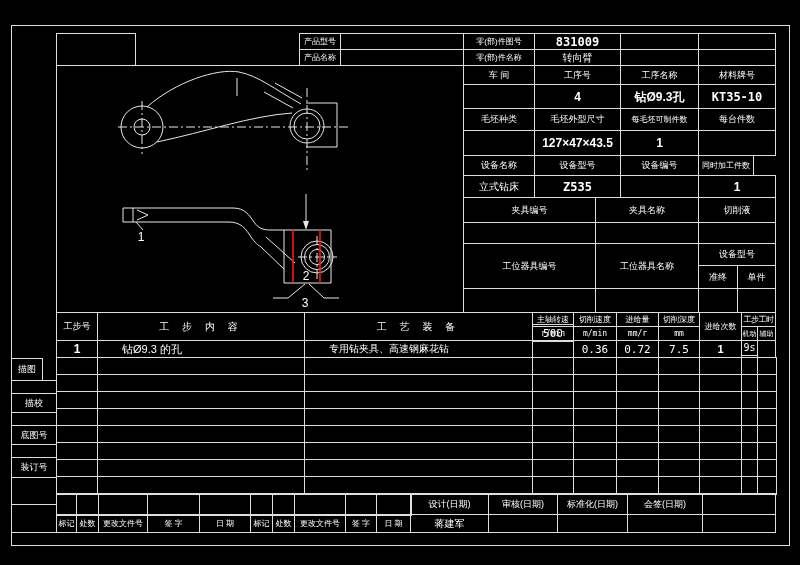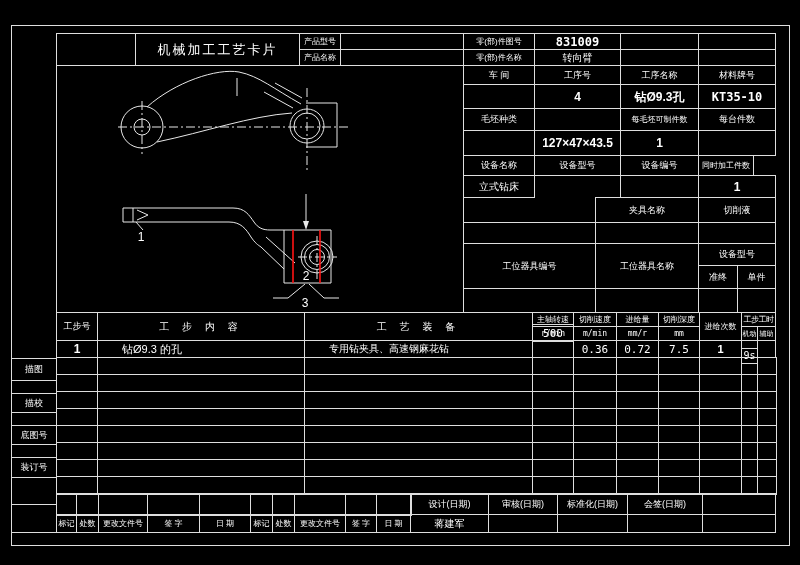--- a/index.html
+++ b/index.html
@@ -19,32 +19,31 @@
   .tight{letter-spacing:-0.5px}
   svg text{font-family:"Liberation Sans",sans-serif}
 </style>
 </head>
 <body>
 
 <div id="stage">
 
   <div class="frame" style="left:11px;top:25px;width:779px;height:521px"></div>
 
-  <div class="cell" style="left:11px;top:358px;width:46px;height:23px">描图</div>
+  <div class="cell" style="left:11px;top:358px;width:32px;height:23px">描图</div>
   <div class="cell" style="left:11px;top:380px;width:46px;height:14px"></div>
   <div class="cell" style="left:11px;top:393px;width:46px;height:20px">描校</div>
   <div class="cell" style="left:11px;top:412px;width:46px;height:14px"></div>
   <div class="cell" style="left:11px;top:425px;width:46px;height:20px">底图号</div>
   <div class="cell" style="left:11px;top:444px;width:46px;height:14px"></div>
   <div class="cell" style="left:11px;top:457px;width:46px;height:21px">装订号</div>
   <div class="cell" style="left:11px;top:477px;width:46px;height:28px"></div>
   <div class="cell" style="left:11px;top:504px;width:46px;height:29px"></div>
 
   <div class="cell" style="left:56px;top:33px;width:80px;height:33px"></div>
-  <div class="cell t13 sp2" style="left:135px;top:33px;width:165px;height:33px">机械加工工艺卡片</div>
   <div class="cell t8" style="left:299px;top:33px;width:42px;height:17px">产品型号</div>
   <div class="cell" style="left:340px;top:33px;width:124px;height:17px"></div>
   <div class="cell t8" style="left:299px;top:49px;width:42px;height:17px">产品名称</div>
   <div class="cell" style="left:340px;top:49px;width:124px;height:17px"></div>
 
   <div class="cell t8" style="left:463px;top:33px;width:72px;height:17px">零(部)件图号</div>
   <div class="cell t12 b mono" style="left:534px;top:33px;width:87px;height:17px">831009</div>
   <div class="cell" style="left:620px;top:33px;width:79px;height:17px"></div>
   <div class="cell" style="left:698px;top:33px;width:78px;height:17px"></div>
   <div class="cell t8" style="left:463px;top:49px;width:72px;height:17px">零(部)件名称</div>
@@ -58,36 +57,39 @@
   <div class="cell" style="left:534px;top:65px;width:87px;height:20px">工序号</div>
   <div class="cell" style="left:620px;top:65px;width:79px;height:20px">工序名称</div>
   <div class="cell" style="left:698px;top:65px;width:78px;height:20px">材料牌号</div>
 
   <div class="cell" style="left:463px;top:84px;width:72px;height:25px"></div>
   <div class="cell t12 b" style="left:534px;top:84px;width:87px;height:25px">4</div>
   <div class="cell t12 b" style="left:620px;top:84px;width:79px;height:25px">钻Ø9.3孔</div>
   <div class="cell t12 b mono" style="left:698px;top:84px;width:78px;height:25px">KT35-10</div>
 
   <div class="cell" style="left:463px;top:108px;width:72px;height:23px">毛坯种类</div>
+  <div class="cell" style="left:534px;top:108px;width:87px;height:23px">毛坯外型尺寸</div>
   <div class="cell t8" style="left:620px;top:108px;width:79px;height:23px">每毛坯可制件数</div>
   <div class="cell" style="left:698px;top:108px;width:78px;height:23px">每台件数</div>
 
   <div class="cell t12 b" style="left:534px;top:130px;width:87px;height:26px">127×47×43.5</div>
   <div class="cell t12 b" style="left:620px;top:130px;width:79px;height:26px">1</div>
   <div class="cell" style="left:698px;top:130px;width:78px;height:26px"></div>
 
   <div class="cell" style="left:463px;top:155px;width:72px;height:21px">设备名称</div>
   <div class="cell" style="left:534px;top:155px;width:87px;height:21px">设备型号</div>
   <div class="cell" style="left:620px;top:155px;width:79px;height:21px">设备编号</div>
   <div class="cell t8" style="left:698px;top:155px;width:56px;height:21px">同时加工件数</div>
 
   <div class="cell t10" style="left:463px;top:175px;width:72px;height:23px">立式钻床</div>
+  <div class="cell t12 b mono" style="left:534px;top:175px;width:87px;height:23px">Z535</div>
   <div class="cell" style="left:620px;top:175px;width:79px;height:23px"></div>
   <div class="cell t12 b" style="left:698px;top:175px;width:78px;height:23px">1</div>
 
+  <div class="cell" style="left:463px;top:197px;width:133px;height:26px">夹具编号</div>
   <div class="cell" style="left:595px;top:197px;width:104px;height:26px">夹具名称</div>
   <div class="cell" style="left:698px;top:197px;width:78px;height:26px">切削液</div>
 
   <div class="cell" style="left:463px;top:222px;width:133px;height:22px"></div>
   <div class="cell" style="left:595px;top:222px;width:104px;height:22px"></div>
   <div class="cell" style="left:698px;top:222px;width:78px;height:22px"></div>
 
   <div class="cell" style="left:463px;top:243px;width:133px;height:46px">工位器具编号</div>
   <div class="cell" style="left:595px;top:243px;width:104px;height:46px">工位器具名称</div>
   <div class="cell" style="left:698px;top:243px;width:78px;height:23px">设备型号</div>
@@ -116,21 +118,21 @@
   <div class="cell t7" style="left:757px;top:326px;width:19px;height:15px">辅助</div>
 
   <div class="cell t12 b" style="left:56px;top:340px;width:42px;height:18px">1</div>
   <div class="cell t11 al" style="left:97px;top:340px;width:208px;height:18px">钻Ø9.3 的孔</div>
   <div class="cell t10 al" style="left:304px;top:340px;width:229px;height:18px">专用钻夹具、高速钢麻花钻</div>
   <div class="cell t11 mono" style="left:532px;top:324px;width:42px;height:18px">500</div>
   <div class="cell t11 mono" style="left:573px;top:340px;width:44px;height:18px">0.36</div>
   <div class="cell t11 mono" style="left:616px;top:340px;width:43px;height:18px">0.72</div>
   <div class="cell t11 mono" style="left:658px;top:340px;width:42px;height:18px">7.5</div>
   <div class="cell t11 b" style="left:699px;top:340px;width:43px;height:18px">1</div>
-  <div class="cell t10 mono" style="left:741px;top:348px;width:17px;height:16px">9s</div>
+  <div class="cell t10 mono" style="left:741px;top:340px;width:17px;height:16px">9s</div>
   <div class="cell" style="left:757px;top:340px;width:19px;height:18px"></div>
 
   <div class="cell t8" style="left:56px;top:514px;width:21px;height:19px">标记</div>
   <div class="cell t8" style="left:76px;top:514px;width:23px;height:19px">处数</div>
   <div class="cell t8" style="left:98px;top:514px;width:50px;height:19px">更改文件号</div>
   <div class="cell t8" style="left:147px;top:514px;width:53px;height:19px">签  字</div>
   <div class="cell t8" style="left:199px;top:514px;width:52px;height:19px">日  期</div>
   <div class="cell t8" style="left:250px;top:514px;width:23px;height:19px">标记</div>
   <div class="cell t8" style="left:272px;top:514px;width:23px;height:19px">处数</div>
   <div class="cell t8" style="left:294px;top:514px;width:52px;height:19px">更改文件号</div>

